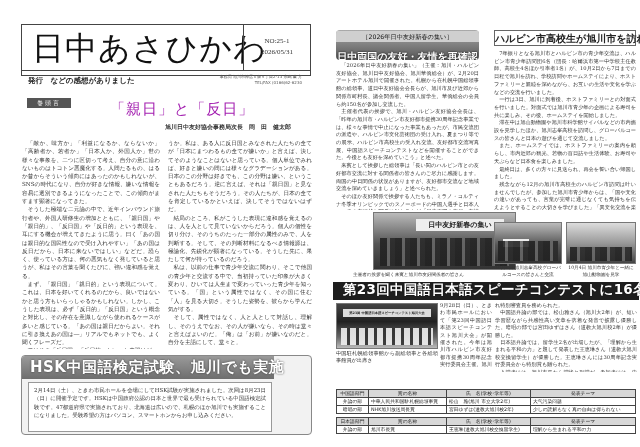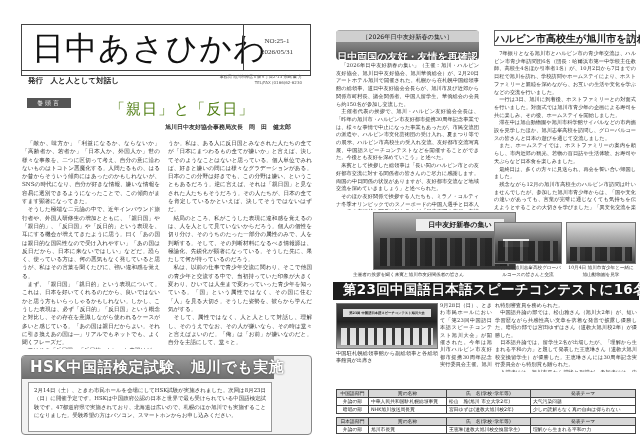--- a/index.html
+++ b/index.html
@@ -12,21 +12,21 @@
   .masthead { position: absolute; left: 21px; top: 24px; width: 290px; height: 52px; border: 1.5px solid #444; }
   .mast-title-row { position: absolute; left: 0; top: 0; width: 100%; height: 46px; border-bottom: 1px solid #444; }
   .mast-title { position: absolute; left: 10px; top: 4px; font-size: 32px; letter-spacing: 1px; color: #111; font-family: "DejaVu Serif", serif; line-height: 38px; }
   .mast-issue-box { position: absolute; right: 0; top: 0; width: 67px; height: 46px; border-left: 1px solid #444; text-align: center; font-size: 7px; color: #333; padding-top: 11px; line-height: 11px; font-family: "Liberation Serif", serif; }
   .mast-sub { position: absolute; left: 0; top: 46px; width: 100%; height: 19px; }
   .mast-publisher { position: absolute; left: 6px; top: 5px; font-size: 7.5px; font-weight: bold; color: #222; font-family: "DejaVu Sans", sans-serif; }
   .mast-office { position: absolute; right: 8px; top: 3px; font-size: 4px; color: #555; text-align: right; line-height: 6px; font-family: "DejaVu Sans", sans-serif; }
 
   
   .tag-label { position: absolute; left: 27px; top: 98px; width: 44px; height: 10px; background: #555; color: #fff; font-size: 6px; text-align: center; line-height: 10px; font-family: "DejaVu Sans", sans-serif; letter-spacing: 2px; }
-  .art-title { position: absolute; left: 110px; top: 100px; font-size: 15px; color: #4d7c0f; letter-spacing: 1px; }
+  .art-title { position: absolute; left: 110px; top: 100px; font-size: 15px; color: #a21caf; letter-spacing: 1px; }
   .art-byline { position: absolute; left: 165px; top: 123px; font-size: 6px; color: #333; font-weight: bold; }
   .col { position: absolute; font-size: 5.6px; line-height: 8.3px; color: #333; text-align: justify; font-family: "DejaVu Serif", serif; overflow: hidden; }
   .col p { text-indent: 1em; }
   .colA { left: 22px; top: 139px; width: 138px; height: 210px; }
   .colB { left: 168px; top: 139px; width: 144px; height: 210px; }
 
   
   .hsk-box { position: absolute; left: 21px; top: 355px; width: 291px; height: 80px; border: 1px solid #888; border-radius: 4px; background: #f2f2f2; overflow: hidden; }
   .hsk-head { position: absolute; left: 0; top: 0; width: 252px; height: 23px; background: linear-gradient(#9a9a9a, #6e6e6e); }
   .hsk-headline { position: absolute; left: 8px; top: 2px; font-size: 15px; font-weight: bold; color: #fff; font-family: "DejaVu Sans", sans-serif; letter-spacing: 0.5px; text-shadow: 0 0 2px #333; white-space: nowrap; }
@@ -71,21 +71,21 @@
 
   <div class="masthead">
     <div class="mast-title-row">
       <div class="mast-title">日中あさひかわ</div>
       <div class="mast-issue-box">
         <div>NO:25-1</div>
         <div>2026/05/31</div>
       </div>
     </div>
     <div class="mast-sub">
-      <div class="mast-publisher">発行　人と人として対話し</div>
+      <div class="mast-publisher">発行　などの感想がありました</div>
       <div class="mast-office">
         <div>事務局 旭川市神居５条９丁目2-13 永嶋 薫 方</div>
         <div>TEL/FAX (0166)62-6230</div>
       </div>
     </div>
   </div>
 
   <div class="tag-label">巻頭言</div>
   <div class="art-title">「親日」と「反日」</div>
   <div class="art-byline">旭川日中友好協会事務局次長　岡　田　健太郎</div>

